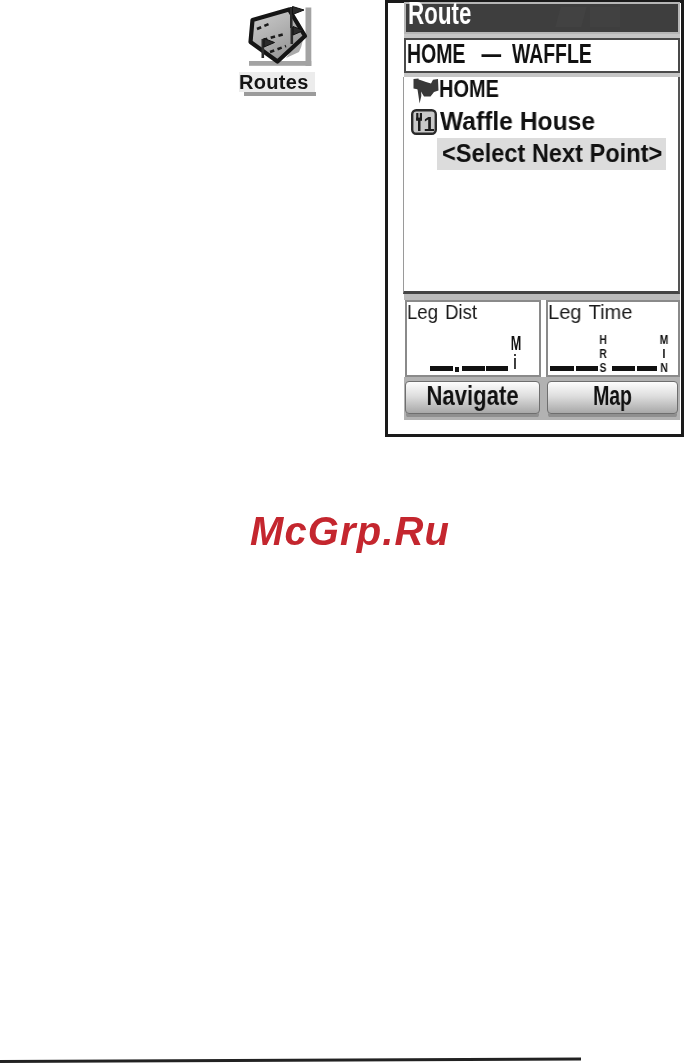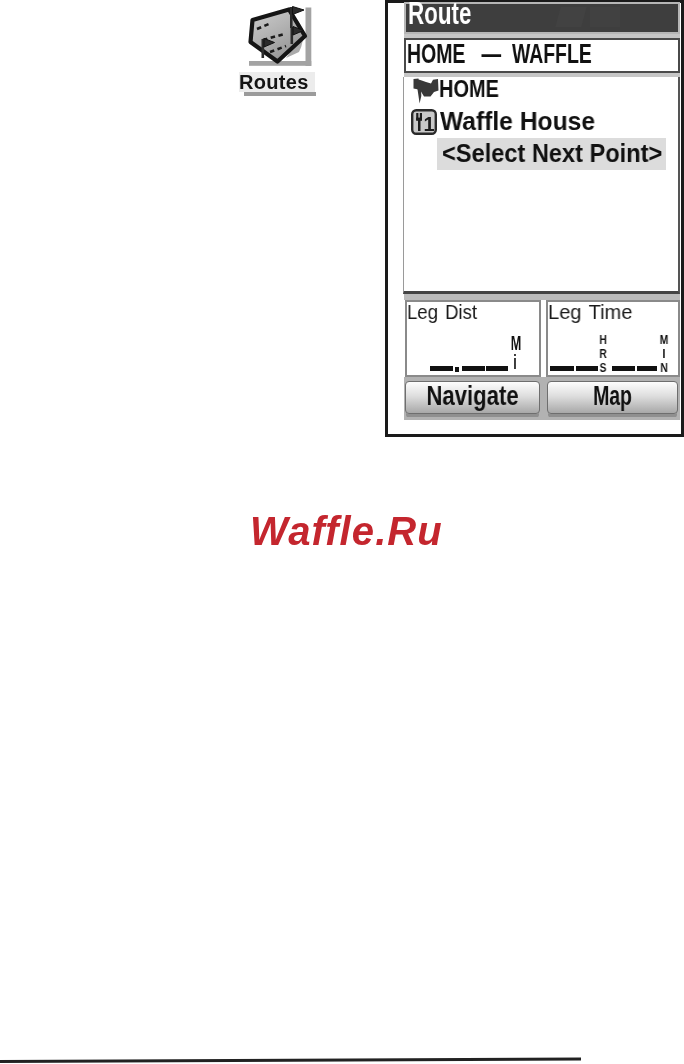--- a/index.html
+++ b/index.html
@@ -103,15 +103,15 @@
 <div class="abs" style="left:576.2px;top:366px;width:21.5px;height:5px;background:#111"></div>
 <div class="abs" style="left:612.2px;top:366px;width:22.5px;height:5px;background:#111"></div>
 <div class="abs" style="left:637px;top:366px;width:20px;height:5px;background:#111"></div>
 
 <div class="abs" style="left:403.5px;top:376.5px;width:276px;height:43px;background:#b2b2b2"></div>
 <div class="abs" style="left:405px;top:381px;width:135px;height:32.5px;border:1.5px solid #6e6e6e;border-radius:4px;box-sizing:border-box;background:linear-gradient(#fdfdfd,#dedede 45%,#a8a8a8);box-shadow:0 4.5px 0 -1px #8f8f8f"></div>
 <div class="abs b" style="left:405px;top:381px;width:135px;text-align:center;font-size:27px;line-height:31px;color:#111;transform:scaleX(.82);transform-origin:center 0">Navigate</div>
 <div class="abs" style="left:547px;top:381px;width:131px;height:32.5px;border:1.5px solid #6e6e6e;border-radius:4px;box-sizing:border-box;background:linear-gradient(#fdfdfd,#dedede 45%,#a8a8a8);box-shadow:0 4.5px 0 -1px #8f8f8f"></div>
 <div class="abs b" style="left:547px;top:381px;width:131px;text-align:center;font-size:27px;line-height:31px;color:#111;transform:scaleX(.715);transform-origin:center 0">Map</div>
 
-<div class="abs b" style="left:250px;top:505.7px;font-size:40px;font-style:italic;color:#c4262e;letter-spacing:1.1px;line-height:50px">Waffle.Ru</div>
+<div class="abs b" style="left:250px;top:505.7px;font-size:40px;font-style:italic;color:#c4262e;letter-spacing:1.1px;line-height:50px">McGrp.Ru</div>
 
 <div class="abs" style="left:0;top:1060px;width:580.5px;height:3px;background:#222;transform:rotate(-0.25deg);transform-origin:0 50%"></div>
 
 </body></html>

